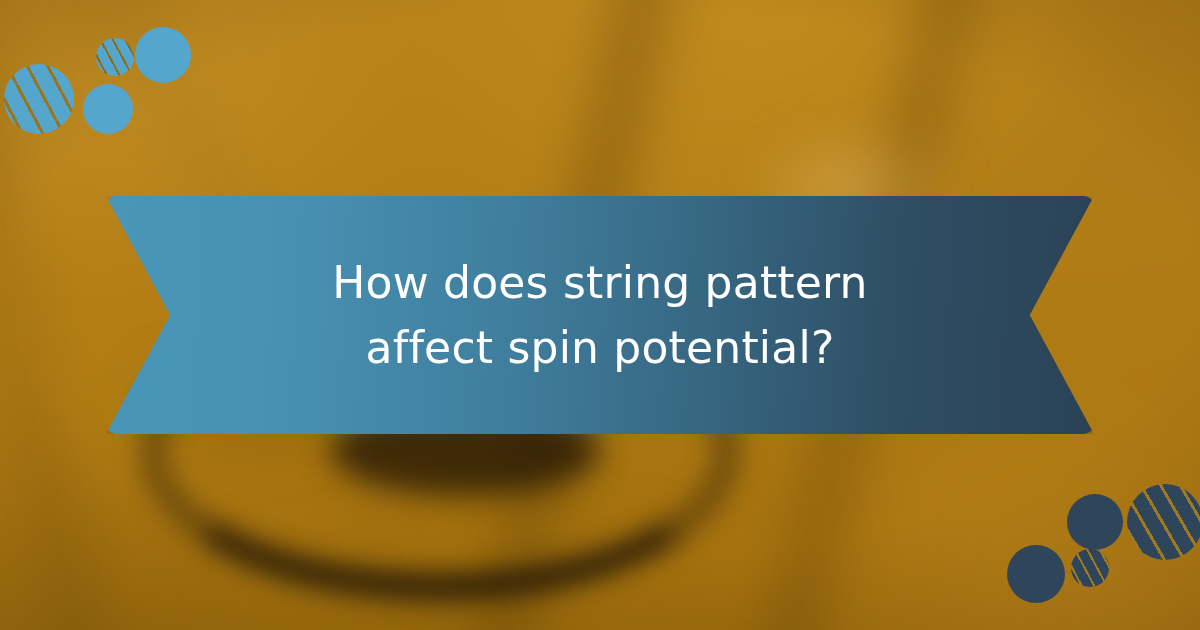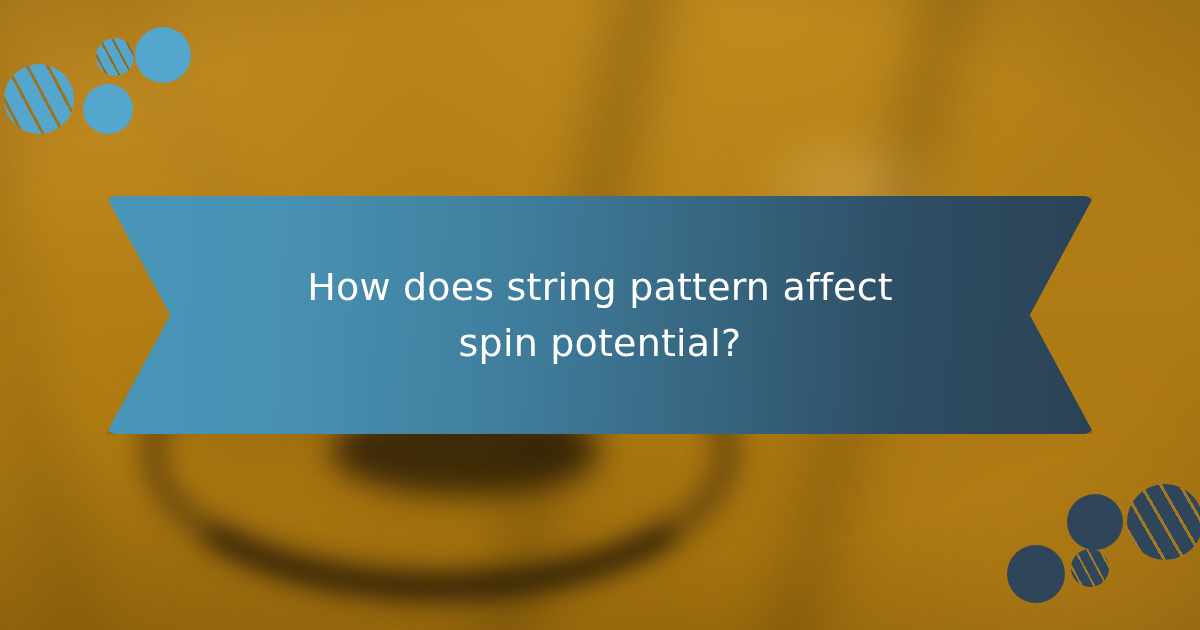--- a/index.html
+++ b/index.html
@@ -143,21 +143,21 @@
     display: flex;
     align-items: center;
     justify-content: center;
     text-align: center;
     padding: 0 120px;
     box-sizing: border-box;
   }
   .banner-text h1 {
     margin: 0;
     color: #ffffff;
-    font-size: 38px;
+    font-size: 44px;
     font-weight: 400;
     line-height: 1.48;
     letter-spacing: .2px;
     max-width: 660px;
   }
 </style>
 </head>
 <body>
 
 <div id="stage">

